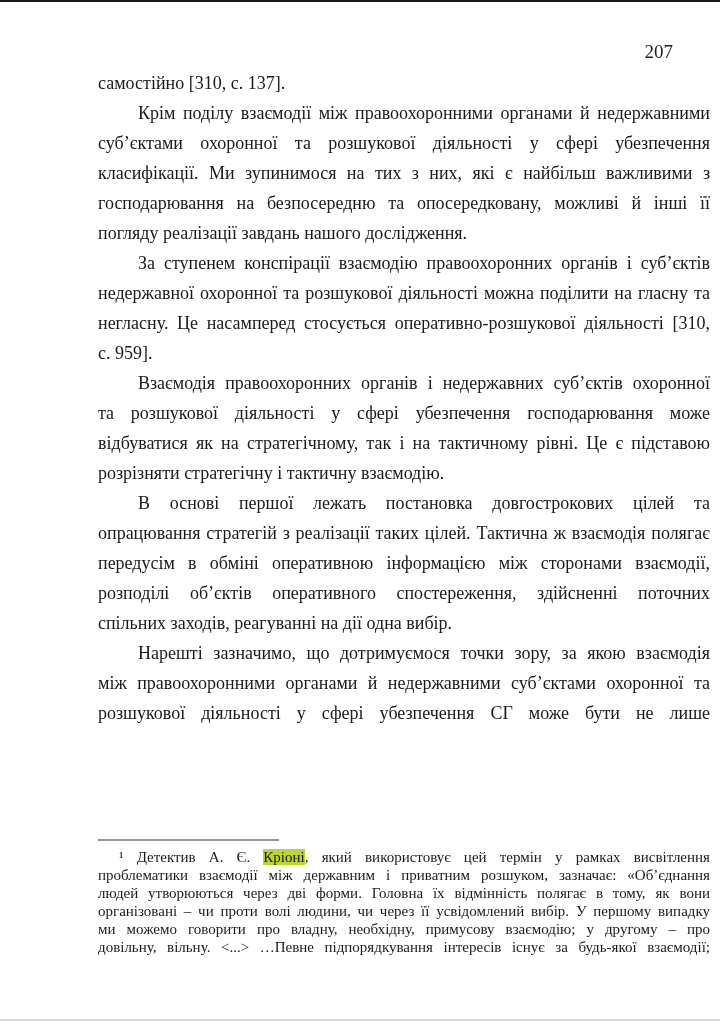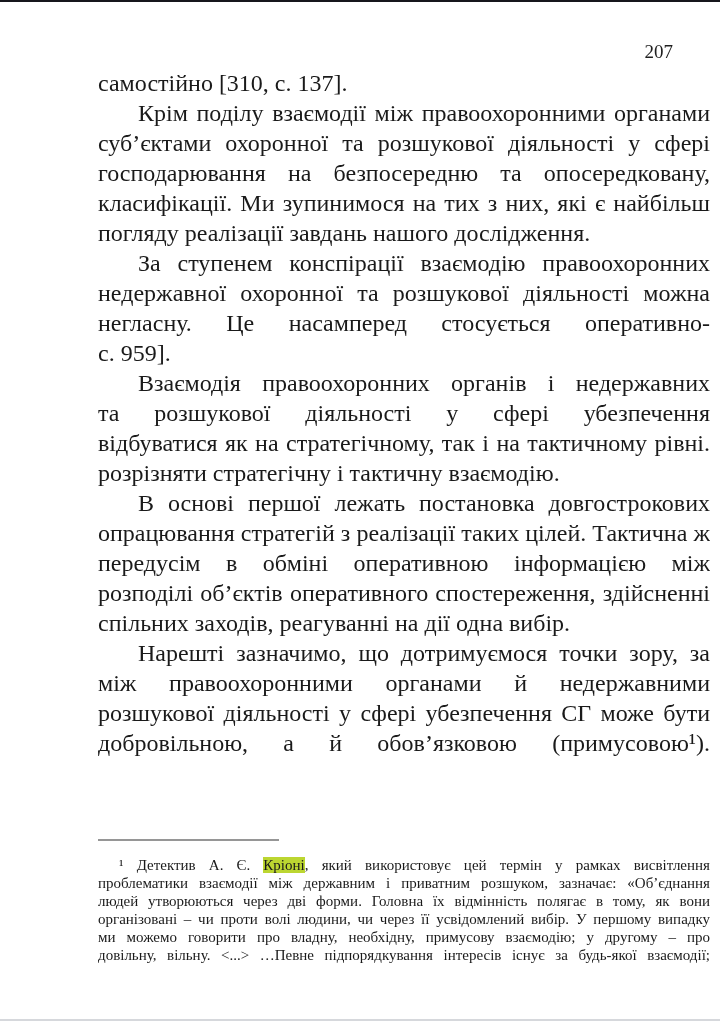--- a/index.html
+++ b/index.html
@@ -21,21 +21,21 @@
   }
   .page-number {
     position: absolute; top: 42px; right: 47px;
     font-size: 19px; line-height: 20px; color: #1f1f1f;
   }
   .body-text {
     position: absolute; left: 98px; top: 68px; width: 612px;
   }
   .line {
     height: 30px; line-height: 30px;
-    font-size: 24px;
+    font-size: 18px;
     text-align: justify;
     text-align-last: justify;
     text-justify: inter-word;
     overflow: hidden;
     white-space: normal;
   }
   .line.indent { padding-left: 40px; }
   .line.end { text-align-last: left; }
   .footnote-sep {
     position: absolute; left: 98px; top: 839px;
@@ -45,39 +45,39 @@
     position: absolute; left: 98px; top: 848px; width: 612px;
   }
   .fn-line {
     height: 18px; line-height: 18px;
     font-size: 15px;
     text-align: justify;
     text-align-last: justify;
     text-justify: inter-word;
     overflow: hidden;
   }
-  .fn-line.indent { padding-left: 21px; margin-top: 8px; }
+  .fn-line.indent { padding-left: 21px; }
   mark { color: inherit; padding: 0; }
 </style>
 </head>
 <body>
 
 <div class="top-edge"></div>
 
 <div class="page-number">207</div>
 
 <div class="body-text">
     <div>
       <div class="line end">самостійно [310, с. 137].</div>
     </div>
     <div>
       <div class="line indent">Крім поділу взаємодії між правоохоронними органами й недержавними</div>
       <div class="line">суб’єктами охоронної та розшукової діяльності у сфері убезпечення</div>
+      <div class="line">класифікації. Ми зупинимося на тих з них, які є найбільш важливими з</div>
       <div class="line">господарювання на безпосередню та опосередковану, можливі й інші її</div>
-      <div class="line">класифікації. Ми зупинимося на тих з них, які є найбільш важливими з</div>
       <div class="line end">погляду реалізації завдань нашого дослідження.</div>
     </div>
     <div>
     </div>
     <div>
       <div class="line indent">За ступенем конспірації взаємодію правоохоронних органів і суб’єктів</div>
       <div class="line">недержавної охоронної та розшукової діяльності можна поділити на гласну та</div>
       <div class="line">негласну. Це насамперед стосується оперативно-розшукової діяльності [310,</div>
       <div class="line end">с. 959].</div>
     </div>
@@ -91,21 +91,20 @@
       <div class="line indent">В основі першої лежать постановка довгострокових цілей та</div>
       <div class="line">опрацювання стратегій з реалізації таких цілей. Тактична ж взаємодія полягає</div>
       <div class="line">передусім в обміні оперативною інформацією між сторонами взаємодії,</div>
       <div class="line">розподілі об’єктів оперативного спостереження, здійсненні поточних</div>
       <div class="line end">спільних заходів, реагуванні на дії одна вибір.</div>
     </div>
     <div>
       <div class="line indent">Нарешті зазначимо, що дотримуємося точки зору, за якою взаємодія</div>
       <div class="line">між правоохоронними органами й недержавними суб’єктами охоронної та</div>
       <div class="line">розшукової діяльності у сфері убезпечення СГ може бути не лише</div>
-      <div class="line">добровільною, а й обов’язковою (примусовою¹). Аргументи на користь цієї</div>
     </div>
   </div>
 
 <div class="footnote-sep"></div>
 
 <div class="footnote-text">
     <div class="fn-line indent">¹ Детектив А. Є. <mark style="background: rgb(188, 214, 49);">Кріоні</mark>, який використовує цей термін у рамках висвітлення</div>
     <div class="fn-line">проблематики взаємодії між державним і приватним розшуком, зазначає: «Об’єднання</div>
     <div class="fn-line">людей утворюються через дві форми. Головна їх відмінність полягає в тому, як вони</div>
     <div class="fn-line">організовані – чи проти волі людини, чи через її усвідомлений вибір. У першому випадку</div>

